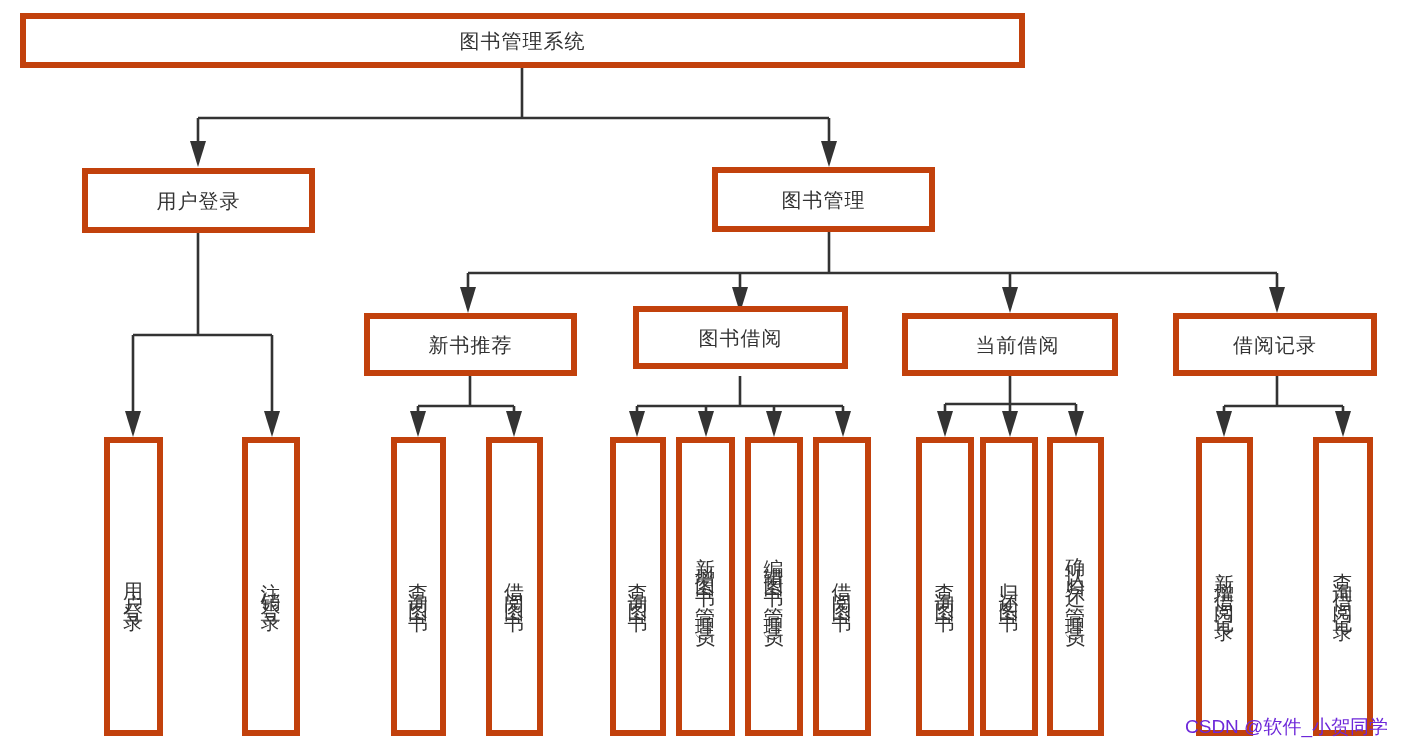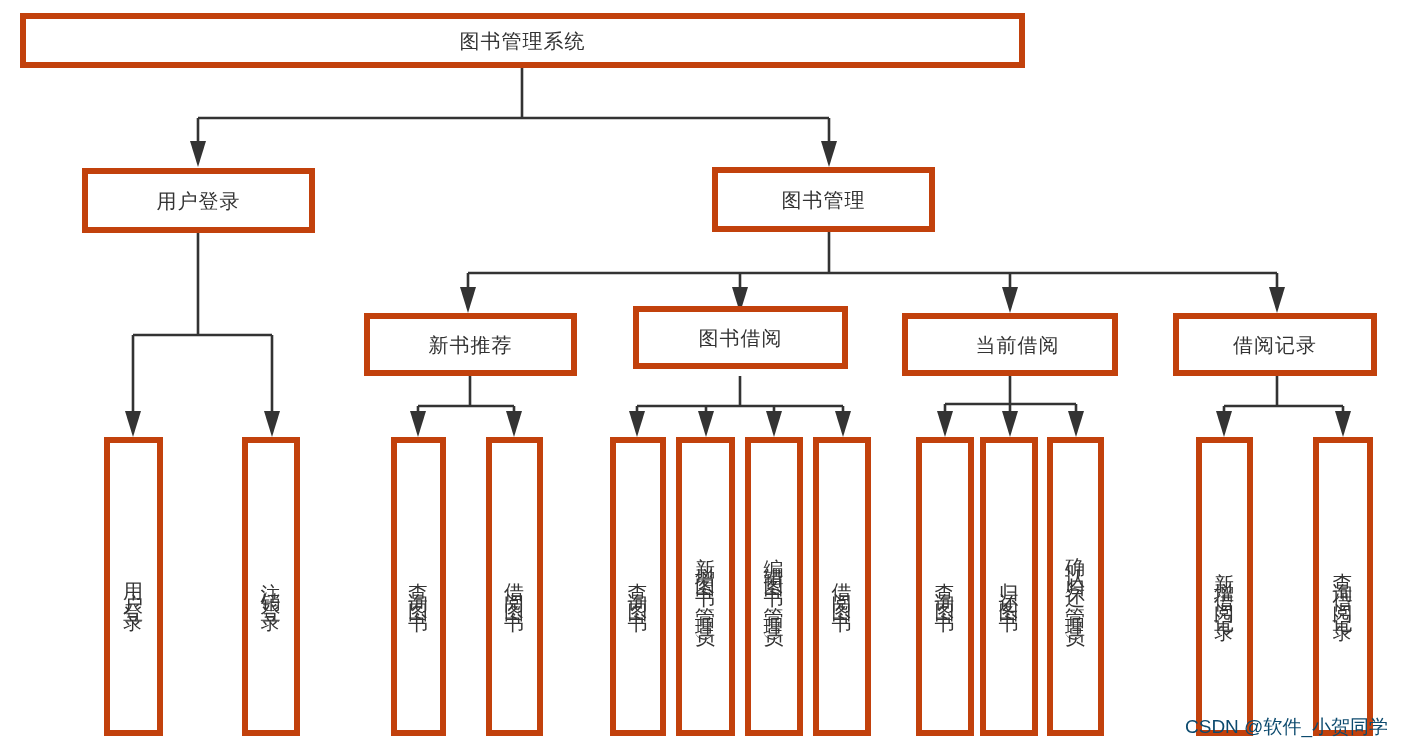--- a/index.html
+++ b/index.html
@@ -43,21 +43,21 @@
     text-orientation: mixed;
     font-size: 20px;
     letter-spacing: 10px;
     line-height: 1;
   }
   .watermark {
     position: absolute;
     left: 1185px;
     top: 714px;
     font-size: 19px;
-    color: #0c4a6e;
+    color: #6d28d9;
     white-space: nowrap;
     z-index: 10;
   }
 </style>
 </head>
 <body>
 
 <div class="stage">
 
   <svg class="lines" viewBox="0 0 1405 747">

